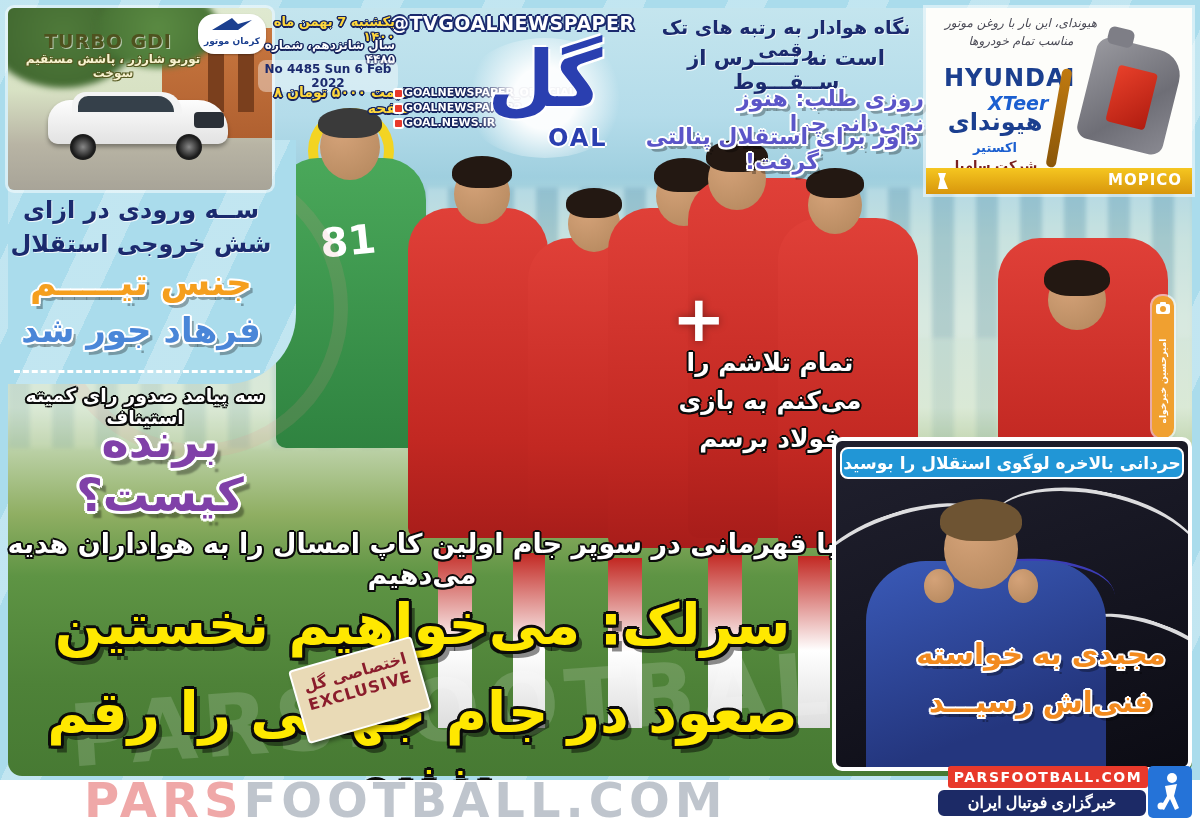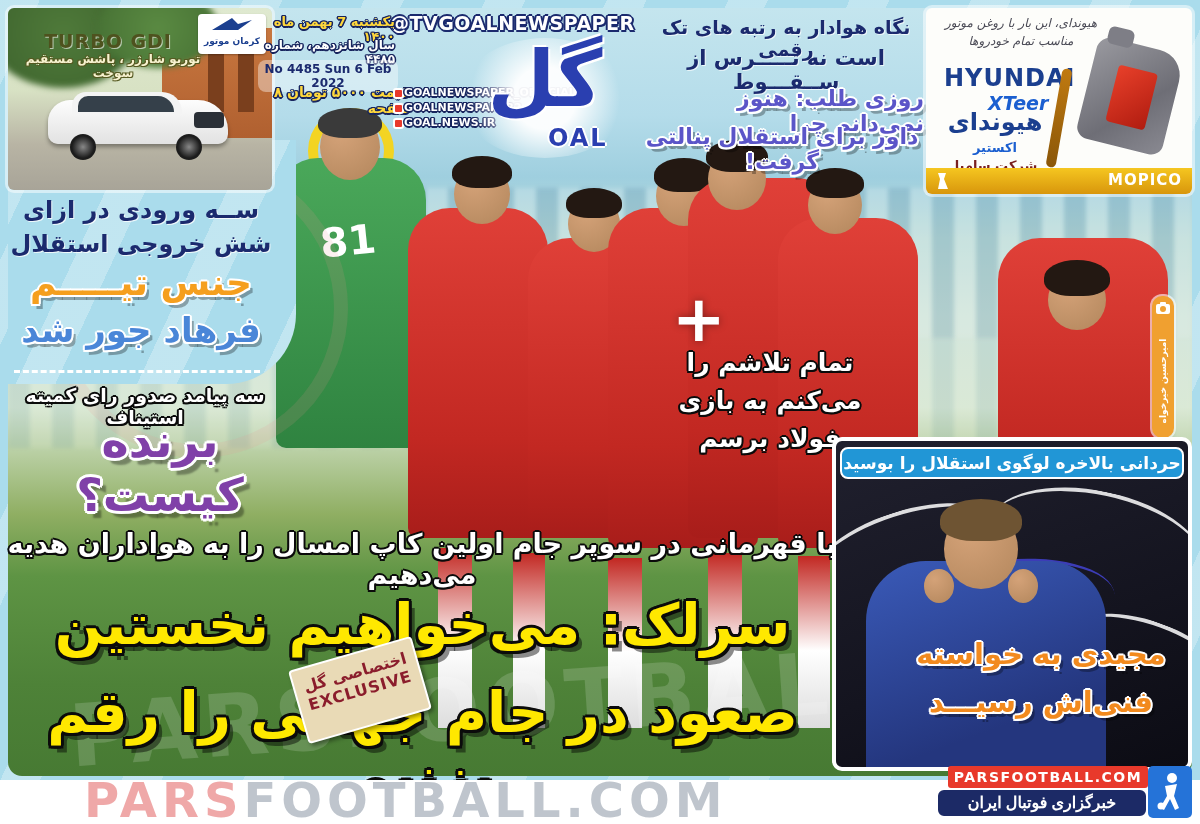--- a/index.html
+++ b/index.html
@@ -97,21 +97,21 @@
     <div class="abs" style="left:40px;top:92px;width:180px;height:44px;border-radius:22px 30px 10px 10px;background:linear-gradient(180deg,#fdfdfd,#e2e2e2);box-shadow:0 3px 4px rgba(0,0,0,.35);"></div>
     <div class="abs" style="left:64px;top:84px;width:110px;height:22px;border-radius:14px 20px 0 0;background:#f4f4f4;"></div>
     <div class="abs" style="left:70px;top:88px;width:96px;height:16px;border-radius:10px 16px 0 0;background:#35404a;"></div>
     <div class="abs" style="left:186px;top:104px;width:30px;height:16px;border-radius:4px;background:#2a2f36;"></div>
     <div class="abs" style="left:62px;top:126px;width:26px;height:26px;border-radius:50%;background:radial-gradient(circle,#888,#1c1c1c 60%);"></div>
     <div class="abs" style="left:168px;top:126px;width:26px;height:26px;border-radius:50%;background:radial-gradient(circle,#888,#1c1c1c 60%);"></div>
 
     <div class="abs rtl b" style="left:0;top:44px;width:210px;text-align:center;font-size:12px;color:#f7f2cf;text-shadow:1px 1px 0 #565a22,-1px -1px 0 #565a22,1px -1px 0 #565a22,-1px 1px 0 #565a22;">توربو شارژر ، پاشش مستقیم سوخت</div>
     <div class="abs b" style="left:0;top:22px;width:200px;text-align:center;font-size:19px;letter-spacing:1px;color:#4e521e;text-shadow:1px 1px 0 rgba(255,255,255,.6);">TURBO GDI</div>
 
-    <div class="abs" style="right:6px;top:6px;width:68px;height:40px;border-radius:4px;background:#fff;box-shadow:0 1px 2px rgba(0,0,0,.3);">
+    <div class="abs" style="right:6px;top:6px;width:68px;height:40px;border-radius:16px;background:#fff;box-shadow:0 1px 2px rgba(0,0,0,.3);">
       <svg width="68" height="22" viewBox="0 0 68 22">
           <path d="M14 16 L34 4 L40 10 L54 6 L40 16 Z" fill="#1b3f8f"></path>
         </svg>
       <div class="rtl b" style="text-align:center;font-size:9px;color:#1b3f8f;margin-top:-4px;">کرمان موتور</div>
     </div>
   </div>
 
   <div class="abs b" style="left:390px;top:12px;width:280px;font-size:19px;color:#fff;letter-spacing:.5px;text-shadow:2px 0 #1b2a6e,-2px 0 #1b2a6e,0 2px #1b2a6e,0 -2px #1b2a6e,1.5px 1.5px #1b2a6e,-1.5px -1.5px #1b2a6e;">@TVGOALNEWSPAPER</div>
   <div class="abs rtl b on1" style="left:250px;top:14px;width:145px;font-size:13px;color:#ffd83c;text-align:right;">یکشنبه 7 بهمن ماه ۱۴۰۰</div>
   <div class="abs rtl b on1" style="left:250px;top:38px;width:145px;font-size:12px;color:#ffffff;text-align:right;">سال شانزدهم، شماره ۴۴۸۵</div>
@@ -127,21 +127,21 @@
     <div class="abs" style="left:30px;top:0;width:170px;height:120px;border-radius:50%;background:radial-gradient(circle,rgba(255,255,255,.95) 30%,rgba(255,255,255,0) 72%);"></div>
     <div class="abs rtl b" style="left:40px;top:-4px;width:150px;text-align:center;font-size:78px;color:#2a3fb0;text-shadow:2px 2px 0 #fff,-2px -2px 0 #fff;">گل</div>
     <div class="abs b" style="left:118px;top:86px;font-size:24px;letter-spacing:2px;color:#2a3fb0;text-shadow:2px 0 #fff,-2px 0 #fff,0 2px #fff,0 -2px #fff;">OAL</div>
   </div>
 
   <div class="abs rtl navyline" style="left:650px;top:16px;width:272px;text-align:center;font-size:19px;text-shadow:1px 1px 0 rgba(255,255,255,.7);">نگاه هوادار به رتبه های تک رقمی</div>
   <div class="abs rtl navyline" style="left:650px;top:46px;width:272px;text-align:center;font-size:21px;text-shadow:1px 1px 0 rgba(255,255,255,.7);">است نه تـــــرس از ســقـــوط</div>
   <div class="abs rtl purpline ow2" style="left:640px;top:86px;width:284px;font-size:22px;">روزی طلب: هنوز نمی‌دانم چرا</div>
   <div class="abs rtl purpline ow2" style="left:640px;top:124px;width:284px;text-align:center;font-size:22px;">داور برای استقلال پنالتی گرفت!</div>
 
-  <div class="abs" style="left:926px;top:8px;width:266px;height:186px;border-radius:6px;overflow:hidden;background:#fdfdfa;box-shadow:0 0 0 3px rgba(255,255,255,.5);">
+  <div class="abs" style="left:926px;top:8px;width:266px;height:186px;border-radius:0;overflow:hidden;background:#fdfdfa;box-shadow:0 0 0 3px rgba(255,255,255,.5);">
     <div class="abs rtl" style="left:0;top:8px;width:190px;text-align:center;font-size:12px;font-style:italic;color:#4a4a55;">هیوندای، این بار با روغن موتور</div>
     <div class="abs rtl" style="left:0;top:26px;width:190px;text-align:center;font-size:12px;font-style:italic;color:#4a4a55;">مناسب تمام خودروها</div>
     <div class="abs b" style="left:18px;top:56px;font-size:24px;letter-spacing:1px;color:#1b3f8f;">HYUNDAI</div>
     <div class="abs b" style="left:62px;top:84px;font-size:19px;font-style:italic;color:#1b5fd0;">XTeer</div>
     <div class="abs rtl b" style="left:14px;top:100px;width:110px;text-align:center;font-size:24px;color:#1b3f8f;">هیوندای</div>
     <div class="abs rtl b" style="left:14px;top:132px;width:110px;text-align:center;font-size:13px;color:#1b5fd0;">اکستیر</div>
     <div class="abs rtl b" style="left:10px;top:150px;width:120px;text-align:center;font-size:13px;color:#7a2020;">شرکت سامیا</div>
     <div class="abs rtl" style="left:10px;top:166px;width:120px;text-align:center;font-size:9px;color:#555;">نماینده انحصاری پخش</div>
 
     <div class="abs" style="left:160px;top:36px;width:88px;height:104px;border-radius:14px 26px 12px 12px;background:linear-gradient(135deg,#9a9aa0,#6e6e76 60%,#8a8a92);transform:rotate(14deg);">

